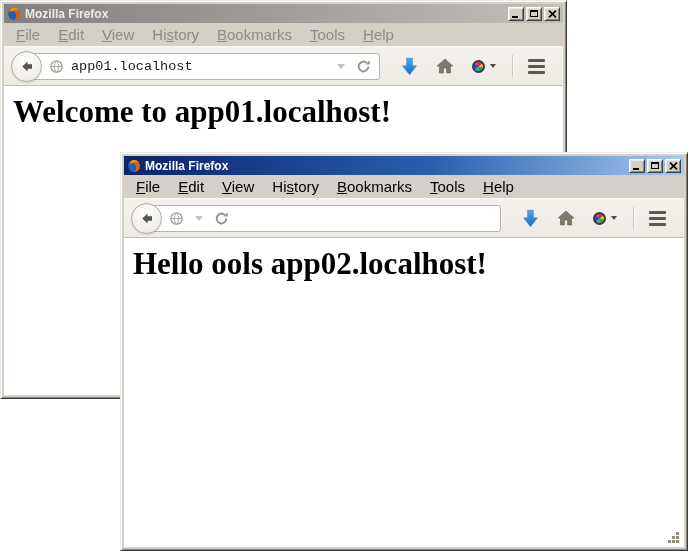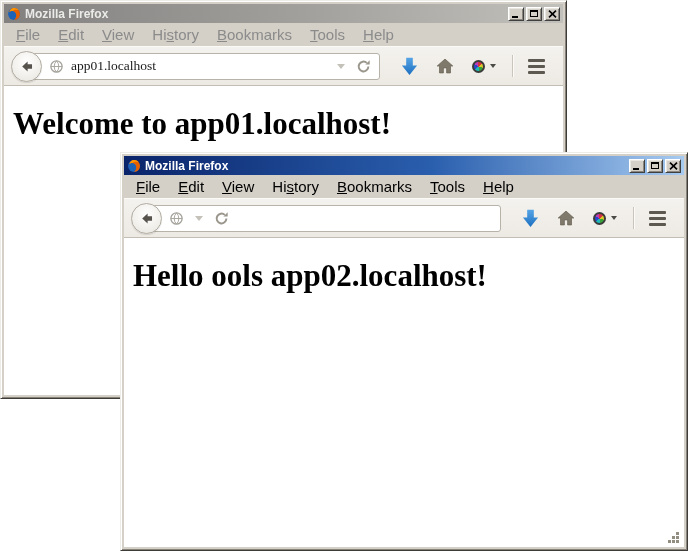--- a/index.html
+++ b/index.html
@@ -63,21 +63,21 @@
     display:flex; align-items:center; justify-content:center; z-index:2;
   }
   .urlbar {
     flex:1; height:27px; margin-left:-16px; padding:0 5px 0 22px;
     background:#ffffff; border:1px solid #b7b3a9; border-radius:3px;
     display:flex; align-items:center; min-width:0;
   }
   .globe { flex:0 0 15px; margin-right:7px; display:flex; }
   .url-input {
     flex:1; min-width:0; border:0; outline:0; background:transparent;
-    font-family:Liberation Serif, serif; font-size:13.5px; color:#1b1b1b; padding:0;
+    font-family:Liberation Mono, monospace; font-size:13.5px; color:#1b1b1b; padding:0;
   }
   .url-drop {
     width:0; height:0; border-left:4px solid transparent; border-right:4px solid transparent;
     border-top:5px solid #c4c1b9; margin:0 8px 0 4px;
   }
   .reload { display:flex; padding:0 3px; }
 
   .tb-btn { display:flex; align-items:center; justify-content:center; padding:0 9px; height:30px; }
   .caret {
     width:0; height:0; border-left:3.5px solid transparent; border-right:3.5px solid transparent;
@@ -88,21 +88,21 @@
     background:conic-gradient(#d23440 0 55deg, #ddc929 55deg 105deg, #3aa23a 105deg 170deg,
                #1fb7b7 170deg 225deg, #2c47c9 225deg 300deg, #bf3ab9 300deg 360deg);
   }
   .separator { width:1px; height:22px; background:#c9c5bc; box-shadow:1px 0 0 #fbfaf7; margin:0 7px; }
   .hamburger { display:flex; flex-direction:column; gap:3px; padding:0 8px; }
   .bar { width:17px; height:3px; background:#5d5950; border-radius:1px; }
 
   
   .content { flex:1; background:#ffffff; position:relative; overflow:hidden; }
   .content h1 {
-    margin:20px 9px; font-family:"Liberation Serif", serif;
+    margin:8px 9px; font-family:"Liberation Serif", serif;
     font-weight:bold; font-size:31px; color:#000; white-space:nowrap;
   }
   .grip { position:absolute; right:2px; bottom:2px; width:14px; height:14px; }
   .grip::after {
     content:""; position:absolute; left:1px; bottom:1px; width:3px; height:3px; background:#fdfdfc;
     box-shadow:4px 0 0 #fdfdfc, 8px 0 0 #fdfdfc, 4px -4px 0 #fdfdfc, 8px -4px 0 #fdfdfc, 8px -8px 0 #fdfdfc;
   }
   .grip::before {
     content:""; position:absolute; left:0; bottom:2px; width:3px; height:3px; background:#928e82; z-index:1;
     box-shadow:4px 0 0 #928e82, 8px 0 0 #928e82, 4px -4px 0 #928e82, 8px -4px 0 #928e82, 8px -8px 0 #928e82;

